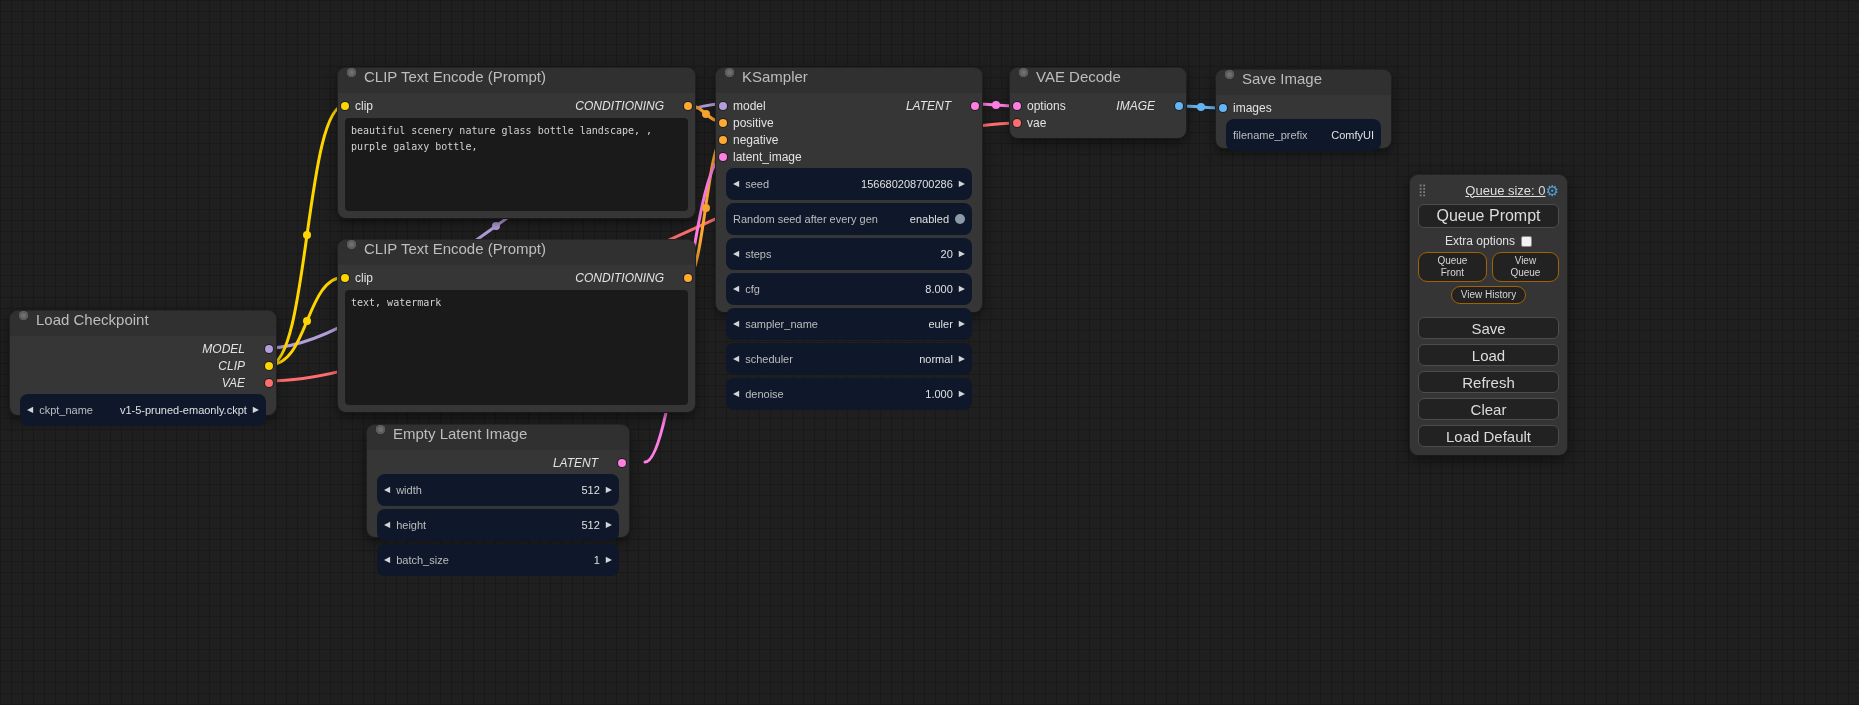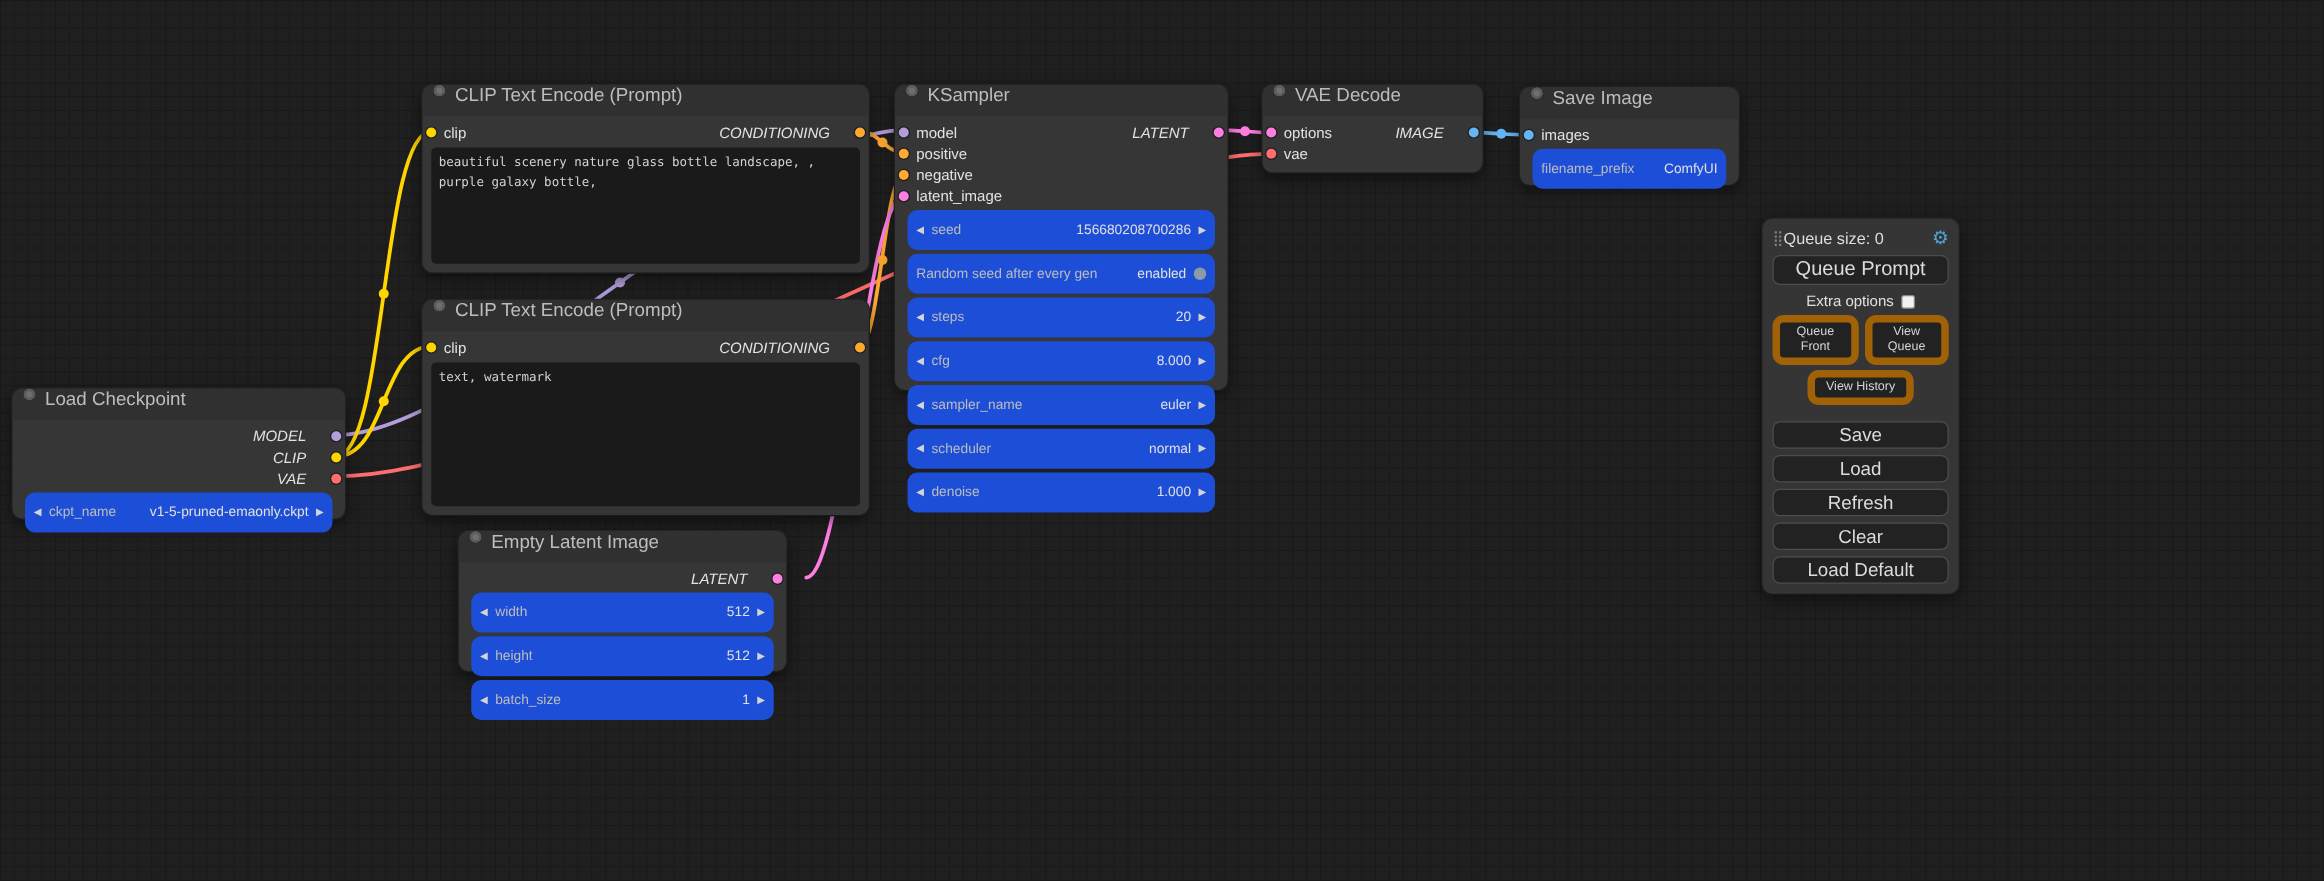--- a/index.html
+++ b/index.html
@@ -21,50 +21,50 @@
   .tdot { width:9px; height:9px; border-radius:50%; background:#6f6f6f;
     box-shadow:inset 0 0 0 2px #5c5c5c; flex:0 0 auto; }
   .nbody { padding-top:4px; }
   .prow { display:flex; align-items:center; height:17px; padding:0 3px; font-size:12px; }
   .pleft { display:flex; align-items:center; gap:6px; }
   .pright { display:flex; align-items:center; gap:20px; margin-left:auto;font-style:italic; }
   .dot { width:8px; height:8px; border-radius:50%; flex:0 0 auto;
     box-shadow:0 0 0 1px rgba(0,0,0,.45); }
   .plabel { color:#e2e2e2; white-space:nowrap; }
 
-  .widget { height:32px; margin:3px 10px 0; background:#1d4ed8; border-radius:8px;
+  .widget { height:32px; margin:3px 10px 0; background:#0f172a; border-radius:8px;
     display:flex; align-items:center; gap:6px; padding:0 7px; font-size:11px;
     color:#cfcfcf; white-space:nowrap;text-align:right; }
   .warrow { font-size:8px; color:#d4d4d4; line-height:1; }
   .wname { color:#bdbdbd; overflow:hidden; }
   .wvalue { margin-left:auto; color:#e0e0e0; }
   .toggle { width:10px; height:10px; border-radius:50%; flex:0 0 auto; }
 
   .ta { margin:4px 7px 16px; background:#1a1a1a; border-radius:4px; padding:5px 6px;
     font-family:"DejaVu Sans Mono", monospace; font-size:10px; line-height:1.55;
     color:#d2d2d2; white-space:pre-wrap; word-break:break-word; overflow:hidden; }
 
   .menu { position:absolute; left:1410px; top:175px; width:157px; z-index:3;
     background:#353535; border-radius:8px; padding:5px 8px 8px;
     box-shadow:0 4px 14px rgba(0,0,0,.55), 0 0 0 1px #2a2a2a; color:#ddd; }
   .menu-header { display:flex; align-items:center; height:20px; font-size:13px; }
   .drag-handle { color:#7d7d7d; font-size:12px; cursor:grab; }
-  .queue-size { flex:1; text-align:left; color:#dedede; }
+  .queue-size { flex:1; text-align:right; color:#dedede;text-decoration:underline; }
   .gear { font-size:15px; line-height:1; cursor:pointer; }
   button { font-family:inherit; cursor:pointer; }
   .btn-big { display:block; width:100%; height:22px; margin-top:5px;
     background:#222; color:#dcdcdc; border:1px solid #4d4d4d; border-radius:6px;
     font-size:15px; line-height:1; }
   .btn-queue { height:24px; margin-top:4px; font-size:16px; }
   .extra-row { display:flex; align-items:center; justify-content:center; gap:6px;
     margin-top:6px; font-size:12px; color:#e0e0e0; }
   .checkbox { width:11px; height:11px; background:#f2f2f2; border-radius:2px;
     border:1px solid #888; }
   .small-row { display:flex; justify-content:center; gap:5px; margin-top:4px; }
-  .btn-small { background:#222; color:#d5d5d5; border:6px solid #a16207;
+  .btn-small { background:#222; color:#d5d5d5; border:1px solid #a16207;
     border-radius:9px; font-size:10px; padding:2px 9px; line-height:1.2; }
   .menu-gap { height:8px; }
 </style>
 </head>
 <body>
 
 <div id="canvas">
 
   <svg id="wires" width="1859" height="705">
     <path class="wire" d="M269,348 C383,348 609,104 723,104" stroke="#B39DDB"></path>

